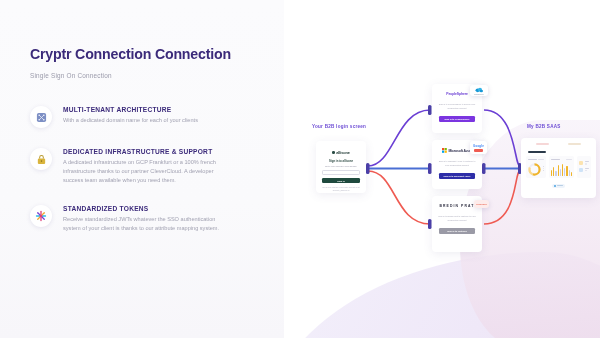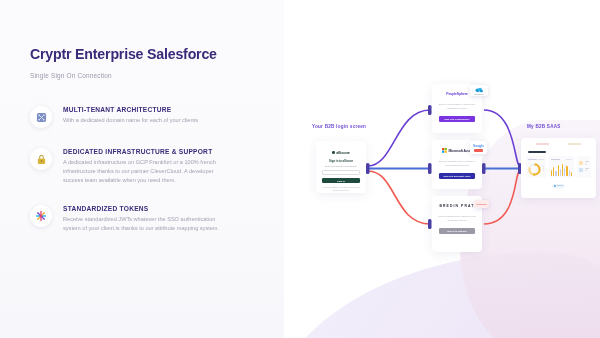--- a/index.html
+++ b/index.html
@@ -129,21 +129,21 @@
                display:flex; align-items:center; justify-content:center; gap:1px; }
   .foot-dot { width:2.2px; height:2.2px; border-radius:50%; background:#4aa3e0; }
   .foot-tx { width:6px; height:1.2px; border-radius:1px; background:#b9cfe4; }
 </style>
 </head>
 <body>
 
 <div class="page">
 
   <div class="left-panel">
-    <div class="title">Cryptr Enterprise Salesforce</div>
+    <div class="title">Cryptr Connection Connection</div>
     <div class="subtitle">Single Sign On Connection</div>
 
     <div class="features">
 
       <div class="feature">
         <div class="feat-icon-wrap">
           <svg width="11" height="11" viewBox="0 0 24 24">
             <rect x="2" y="2" width="20" height="20" rx="4" fill="#7d8fc4"></rect>
             <circle cx="7" cy="7" r="1.8" fill="#eef1fa"></circle>
             <circle cx="17" cy="7" r="1.8" fill="#eef1fa"></circle>

